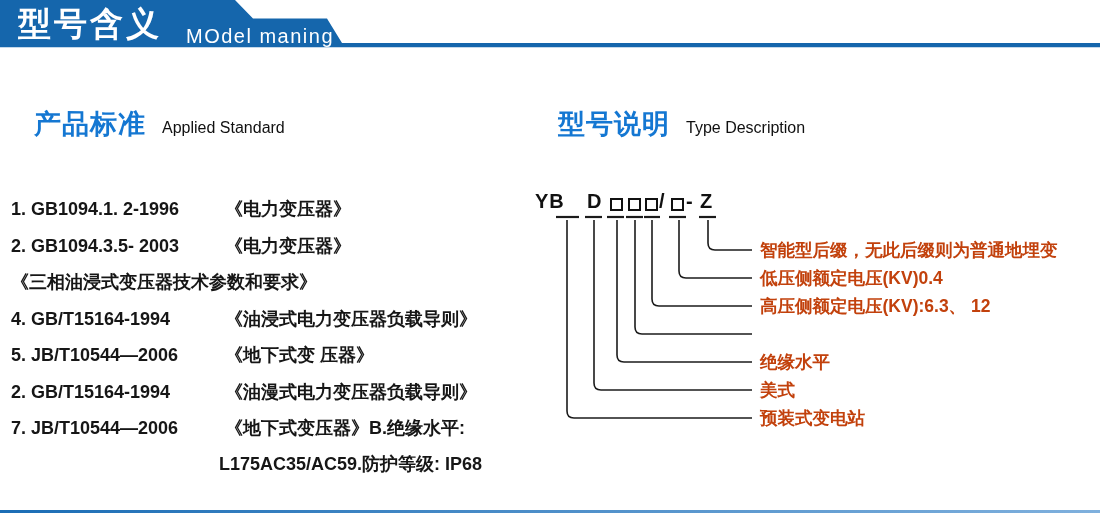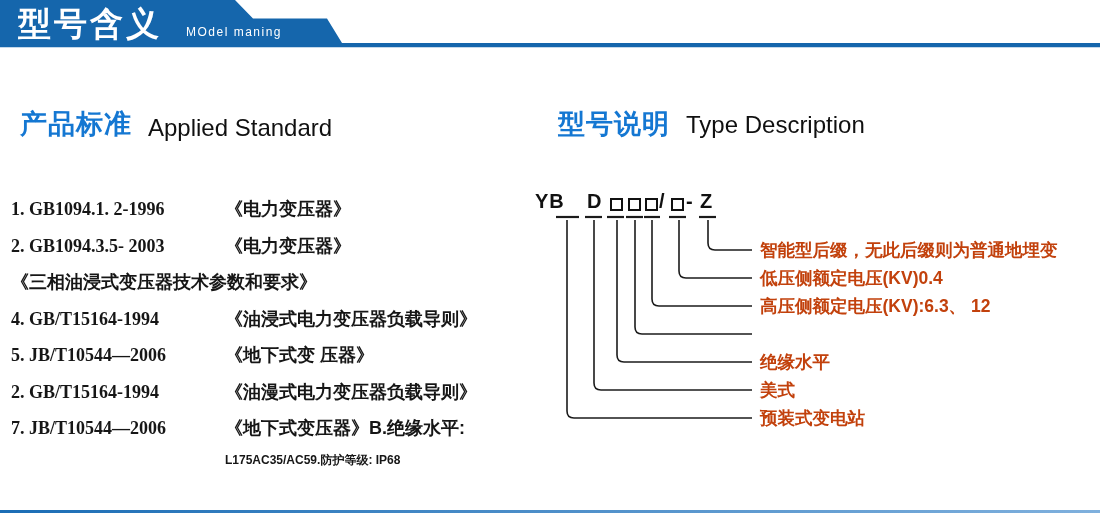--- a/index.html
+++ b/index.html
@@ -9,45 +9,45 @@
     font-family:"Liberation Sans","DejaVu Sans",sans-serif;
   }
 
   
   .hdr-svg { position:absolute; left:0; top:0; display:block; }
   .hdr-cn {
     position:absolute; left:18px; top:2px; font-size:33px; font-weight:bold;
     color:#ffffff; letter-spacing:3px; white-space:nowrap;
   }
   .hdr-en {
-    position:absolute; left:186px; top:25px; font-size:12px;
+    position:absolute; left:186px; top:25px; font-size:20px;
     color:#ffffff; letter-spacing:1.5px; white-space:nowrap;
   }
   .footer-rule {
     position:absolute; left:0; bottom:0; width:1100px; height:3px;
     background:linear-gradient(to right,#1b6db5,#7fb0dd);
   }
 
   
   .sec-head { position:absolute; display:flex; align-items:baseline; white-space:nowrap; }
-  .sec-head.left  { left:20px;  top:106px;align-items:flex-end; }
+  .sec-head.left  { left:34px;  top:106px; }
   .sec-head.right { left:558px; top:106px; }
   .h-cn { font-size:27px; font-weight:bold; color:#1477d2; letter-spacing:1px; }
-  .h-en { font-size:24px; color:#101010; margin-left:16px; }
+  .h-en { font-size:16px; color:#101010; margin-left:16px; }
 
   
   .std-list { position:absolute; left:11px; top:198px; }
   .std-row {
     display:flex; align-items:flex-start; height:36.5px;
     font-size:18px; font-weight:600; line-height:23px; white-space:nowrap;
   }
-  .std-code { width:214px; flex:none;font-family:Liberation Serif, serif; }
+  .std-code { width:214px; flex:none; }
   .std-cont {
-    position:absolute; left:225px; top:452px;
-    font-size:12px; font-weight:600; white-space:nowrap;
+    position:absolute; left:219px; top:452px;
+    font-size:18px; font-weight:600; white-space:nowrap;
   }
 
   
   .code-char {
     position:absolute; top:190px; font-size:20px; font-weight:bold;
     color:#111111; white-space:nowrap; letter-spacing:1px;
   }
   .code-yb   { left:535px; }
   .code-d    { left:587px; }
   .code-sl   { left:659px; }

